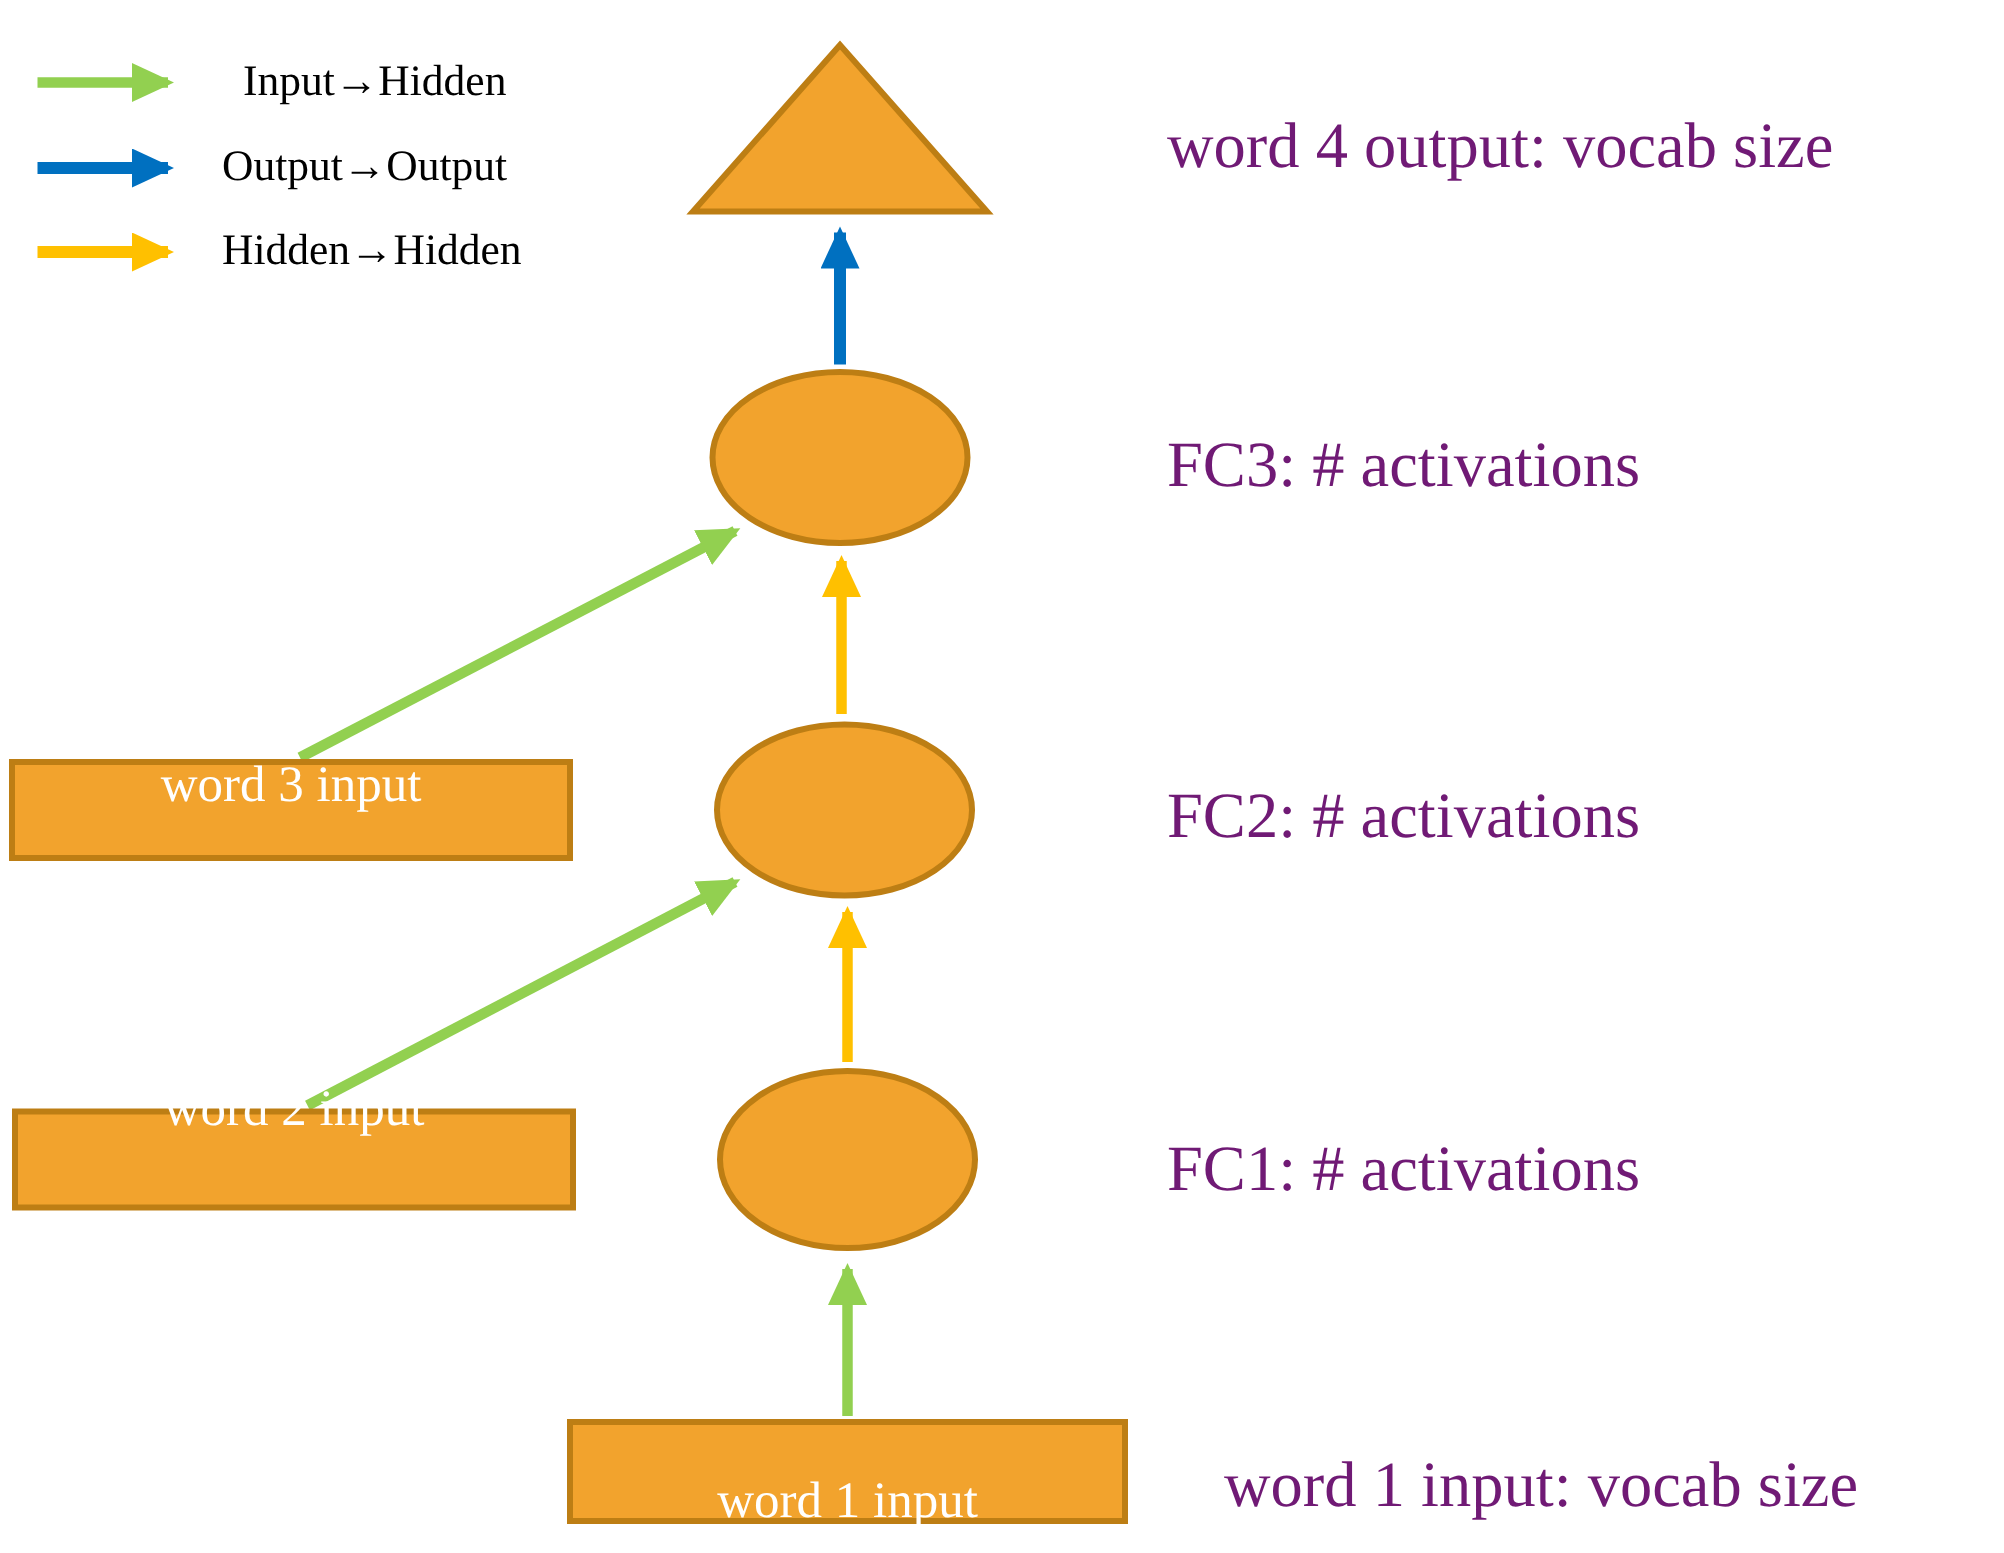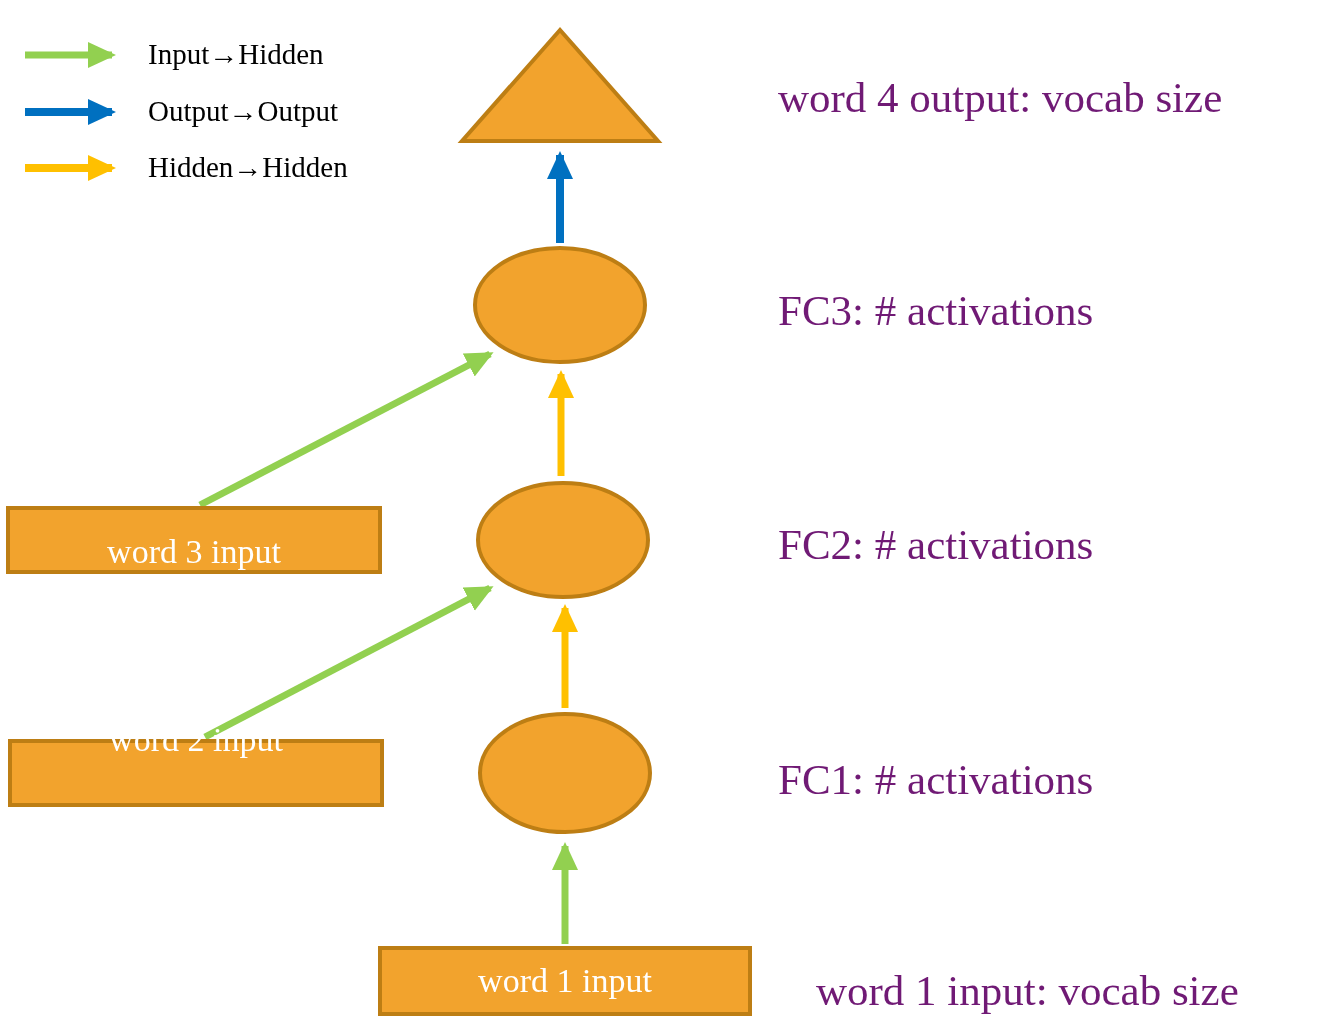--- a/index.html
+++ b/index.html
@@ -31,29 +31,29 @@
   }
   .box-label {
     position: absolute;
     display: flex;
     align-items: center;
     justify-content: center;
     color: #ffffff;
     font-size: 34px;
     white-space: nowrap;
   }
-  .box-label.word3 { left: 8px;   top: 520px; width: 372px; height: 64px; }
+  .box-label.word3 { left: 8px;   top: 492px; width: 372px; height: 64px; }
   .box-label.word2 { left: 10px;  top: 708px; width: 372px; height: 64px; }
-  .box-label.word1 { left: 380px; top: 948px; width: 370px; height: 66px; }
+  .box-label.word1 { left: 380px; top: 968px; width: 370px; height: 66px; }
   .annotation.word4 { left: 778px; top: 73px;  }
   .annotation.fc3   { left: 778px; top: 286px; }
   .annotation.fc2   { left: 778px; top: 520px; }
   .annotation.fc1   { left: 778px; top: 755px; }
   .annotation.word1cap { left: 816px; top: 966px; }
-  .legend-label.l1 { left: 148px; top: 38px;  }
+  .legend-label.l1 { left: 162px; top: 38px;  }
   .legend-label.l2 { left: 148px; top: 95px;  }
   .legend-label.l3 { left: 148px; top: 151px; }
 </style>
 </head>
 <body>
 
 <div id="canvas">
 
   <svg id="diagram-svg" viewBox="0 0 1336 1035" xmlns="http://www.w3.org/2000/svg">
     <defs>

